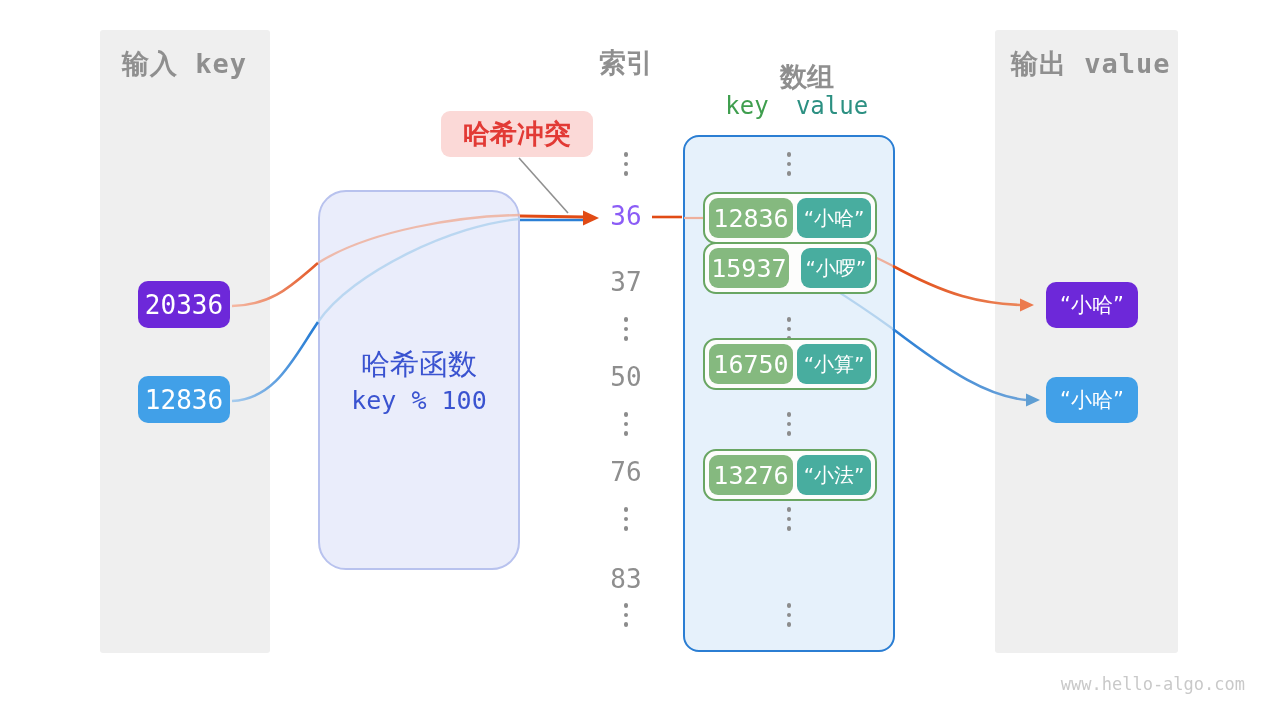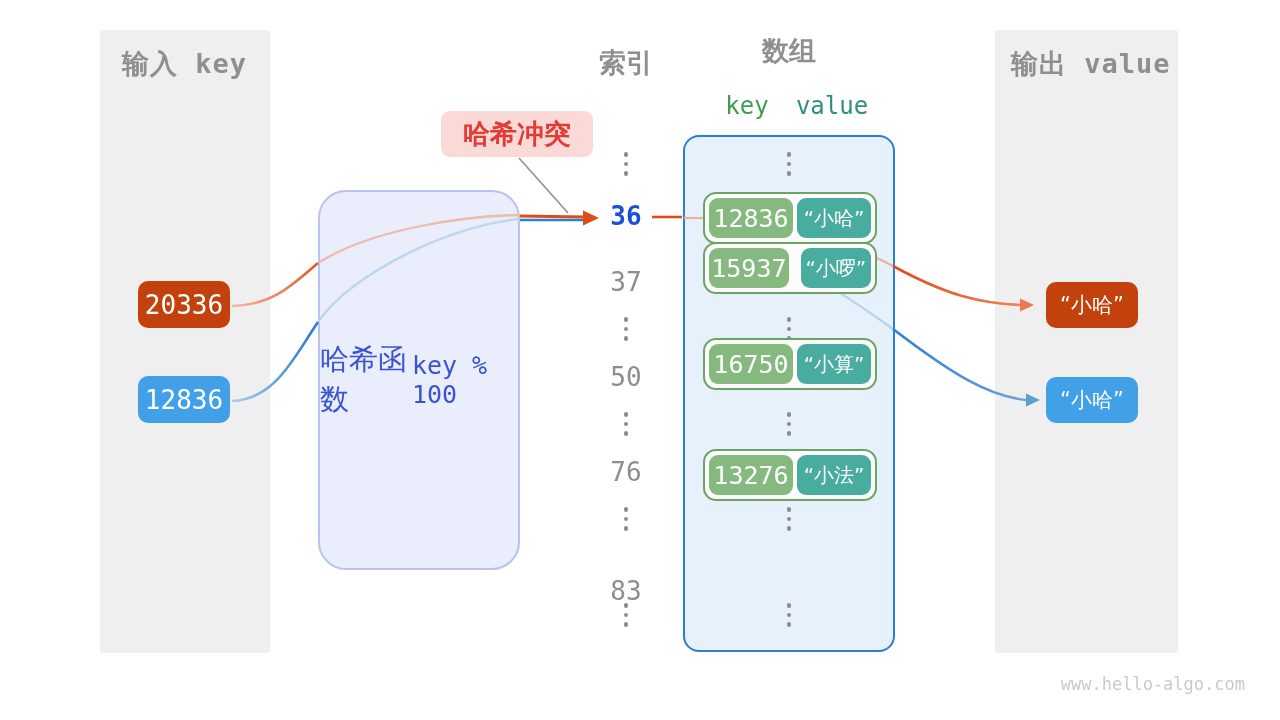--- a/index.html
+++ b/index.html
@@ -8,37 +8,37 @@
   .abs{position:absolute;box-sizing:border-box;}
   .mono{font-family:"DejaVu Sans Mono","Liberation Mono",monospace;}
 
   
   .side-panel{background:#efefef;border-radius:3px;width:170px;height:623px;top:30px;}
   .panel-title{font-size:27px;font-weight:bold;color:#8f8f8f;letter-spacing:1px;
                font-family:"DejaVu Sans Mono","DejaVu Sans",sans-serif;}
 
   
   .hash-box{left:318px;top:190px;width:202px;height:380px;background:#eaedfb;
-            border:2px solid #b8c2ee;border-radius:28px;display:flex;flex-direction:row;
+            border:2px solid #b8c2ee;border-radius:28px;display:flex;flex-direction:column;
             align-items:center;justify-content:center;gap:1px;}
   .hash-title{font-size:29px;color:#3a53d0;font-weight:500;}
   .hash-formula{font-size:25px;color:#3a53d0;}
 
   
   .badge{left:441px;top:111px;width:152px;height:46px;background:#fbd9d7;border-radius:9px;
          display:flex;align-items:center;justify-content:center;}
   .badge span{font-size:27px;font-weight:bold;color:#e23a35;}
 
   
   .col-header{font-size:27px;font-weight:bold;color:#8f8f8f;text-align:center;}
   .kv-header{font-size:24px;text-align:center;font-weight:500;}
 
   
   .idx{left:591px;width:70px;text-align:center;font-size:26px;color:#8e8e8e;}
-  .idx.bold{color:#1d4ed8;font-weight:bold;}
+  .idx.bold{color:#8b5cf6;font-weight:normal;}
 
   
   .vdots{display:flex;flex-direction:column;align-items:center;gap:5px;width:20px;}
   .vdots i{width:4.5px;height:4.5px;border-radius:50%;background:#8c8c8c;}
 
   
   .array-box{left:683px;top:135px;width:212px;height:517px;background:#e6f1fb;
              border:2.5px solid #2b7ed3;border-radius:16px;}
 
   
@@ -47,21 +47,21 @@
   .pk{width:84px;height:40px;background:#85b97f;border-radius:9px;color:#fff;font-size:25px;
       display:flex;align-items:center;justify-content:center;}
   .pv{width:74px;height:40px;background:#48ad9f;border-radius:9px;color:#fff;font-size:20px;
       display:flex;align-items:center;justify-content:center;font-weight:500;}
 
   
   .kbox{width:92px;height:47px;border-radius:10px;color:#fff;font-size:26px;
         display:flex;align-items:center;justify-content:center;}
   .vbox{width:92px;height:46px;border-radius:10px;color:#fff;font-size:21px;font-weight:500;
         display:flex;align-items:center;justify-content:center;}
-  .orange{background:#c2410c;text-align:center;}
+  .orange{background:#6d28d9;text-align:center;}
   .blue{background:#41a0e8;}
 
   .green-text{color:#3f9e4e;}
   .teal-text{color:#2c9082;}
 
   .watermark{left:1040px;top:674px;width:205px;text-align:right;font-size:17px;color:#c9c9c9;}
 
   svg.arrows{position:absolute;left:0;top:0;pointer-events:none;}
   .layer2{z-index:2;}
 </style>
@@ -127,21 +127,21 @@
     <polygon points="1040,400 1026,393.5 1026,406.5" fill="#5f9ed3"></polygon>
 
     <path d="M519,158 L568,213" fill="none" stroke="#909090" stroke-width="1.6"></path>
   </svg>
 
   <div class="abs badge layer2">
     <span>哈希冲突</span>
   </div>
 
   <div class="abs col-header layer2" style="left:591px;top:45px;width:70px;">索引</div>
-  <div class="abs col-header layer2" style="left:744px;top:33px;width:90px;">数组</div>
+  <div class="abs col-header layer2" style="left:744px;top:59px;width:90px;text-align:right;">数组</div>
   <div class="abs kv-header mono green-text layer2" style="left:703px;top:92px;width:88px;">key</div>
   <div class="abs kv-header mono teal-text layer2" style="left:791px;top:92px;width:82px;">value</div>
 
   <div class="abs layer2 vdots" style="left:616px;top:152px;">
       <i></i>
       <i></i>
       <i></i>
     </div>
   <div class="abs idx mono bold layer2" style="top:201px;">36</div>
   <div class="abs idx mono layer2" style="top:267px;">37</div>
@@ -155,21 +155,21 @@
       <i></i>
       <i></i>
       <i></i>
     </div>
   <div class="abs idx mono layer2" style="top:457px;">76</div>
   <div class="abs layer2 vdots" style="left:616px;top:507px;">
       <i></i>
       <i></i>
       <i></i>
     </div>
-  <div class="abs idx mono layer2" style="top:576px;">83</div>
+  <div class="abs idx mono layer2" style="top:564px;">83</div>
   <div class="abs layer2 vdots" style="left:616px;top:603px;">
       <i></i>
       <i></i>
       <i></i>
     </div>
 
   <div class="abs layer2 vdots" style="left:779px;top:152px;">
       <i></i>
       <i></i>
       <i></i>

